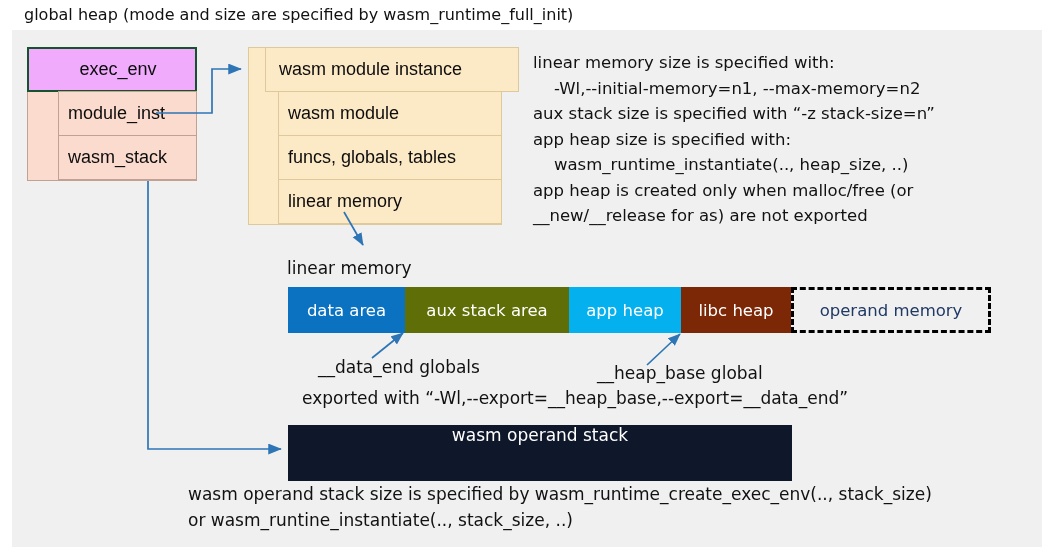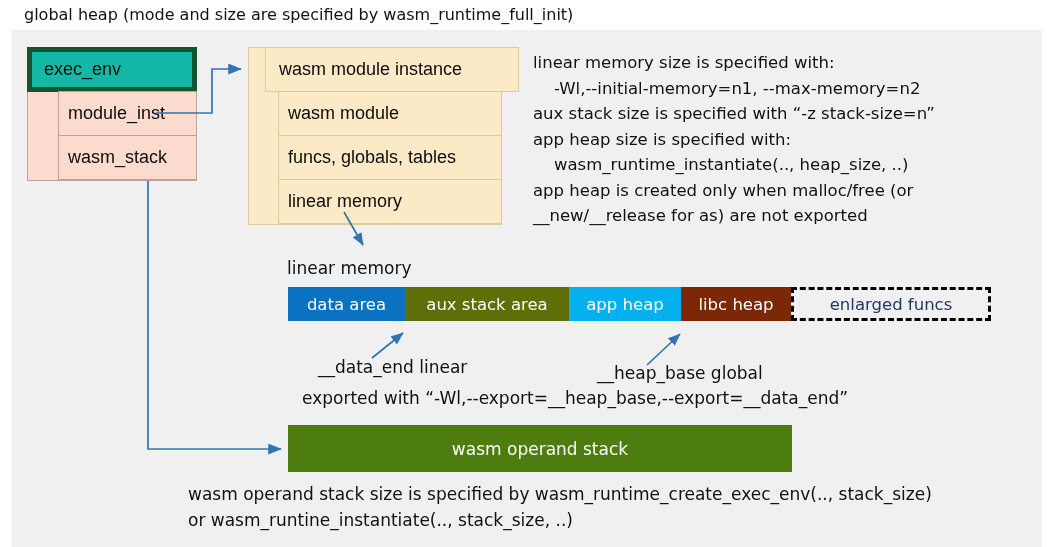--- a/index.html
+++ b/index.html
@@ -54,25 +54,26 @@
     border: 1px solid #c2a193;
     background: #fadbce;
   }
   .exec-header {
     position: absolute;
     left: 27px;
     top: 47px;
     width: 170px;
     height: 45px;
     box-sizing: border-box;
-    border: 5px solid #14532d;
-    background: #14b8a6;
+    border: 2px solid #14532d;
+    background: #f0abfc;
     display: flex;
     align-items: center;
     padding-left: 12px;
+    justify-content: center;
   }
   .exec-row {
     position: absolute;
     left: 58px;
     width: 139px;
     height: 45px;
     box-sizing: border-box;
     border: 1px solid #c2a193;
     background: #fadbce;
     display: flex;
@@ -142,21 +143,21 @@
     left: 287px;
     top: 258px;
     font-size: 17px;
     color: #111111;
     white-space: nowrap;
   }
   .mem-bar {
     position: absolute;
     left: 288px;
     top: 287px;
-    height: 34px;
+    height: 46px;
     display: flex;
   }
   .mem-seg {
     display: flex;
     align-items: center;
     justify-content: center;
     font-size: 16.5px;
     color: #ffffff;
     white-space: nowrap;
     box-sizing: border-box;
@@ -177,24 +178,24 @@
   .anno-data-end { left: 318px; top: 357px; }
   .anno-heap-base { left: 597px; top: 363px; }
   .anno-exported { left: 302px; top: 388px; }
 
   
   .operand-bar {
     position: absolute;
     left: 288px;
     top: 425px;
     width: 504px;
-    height: 47px;
-    background: #4d7c0f;
-    display: flex;
-    align-items: center;
+    height: 56px;
+    background: #0f172a;
+    display: flex;
+    align-items: flex-start;
     justify-content: center;
   }
   .operand-bar span {
     font-size: 17px;
     color: #ffffff;
     white-space: nowrap;
   }
   .bottom-text {
     position: absolute;
     left: 188px;
@@ -265,25 +266,25 @@
       <div class="mem-seg" style="width: 164px; background: rgb(95, 110, 6); color: rgb(255, 255, 255);">
         <span>aux stack area</span>
       </div>
       <div class="mem-seg" style="width: 112px; background: rgb(5, 176, 239); color: rgb(255, 255, 255);">
         <span>app heap</span>
       </div>
       <div class="mem-seg" style="width: 110px; background: rgb(124, 39, 6); color: rgb(255, 255, 255);">
         <span>libc heap</span>
       </div>
       <div class="mem-seg dashed" style="width: 200px; color: rgb(31, 56, 100);">
-        <span>enlarged funcs</span>
+        <span>operand memory</span>
       </div>
     </div>
 
-  <div class="anno anno-data-end">__data_end linear</div>
+  <div class="anno anno-data-end">__data_end globals</div>
   <div class="anno anno-heap-base">__heap_base global</div>
   <div class="anno anno-exported">exported with “-Wl,--export=__heap_base,--export=__data_end”</div>
 
   <div class="operand-bar">
     <span>wasm operand stack</span>
   </div>
   <div class="bottom-text">wasm operand stack size is specified by wasm_runtime_create_exec_env(.., stack_size)
 or wasm_runtine_instantiate(.., stack_size, ..)</div>
 
   <svg class="connectors" viewBox="0 0 1054 547">

